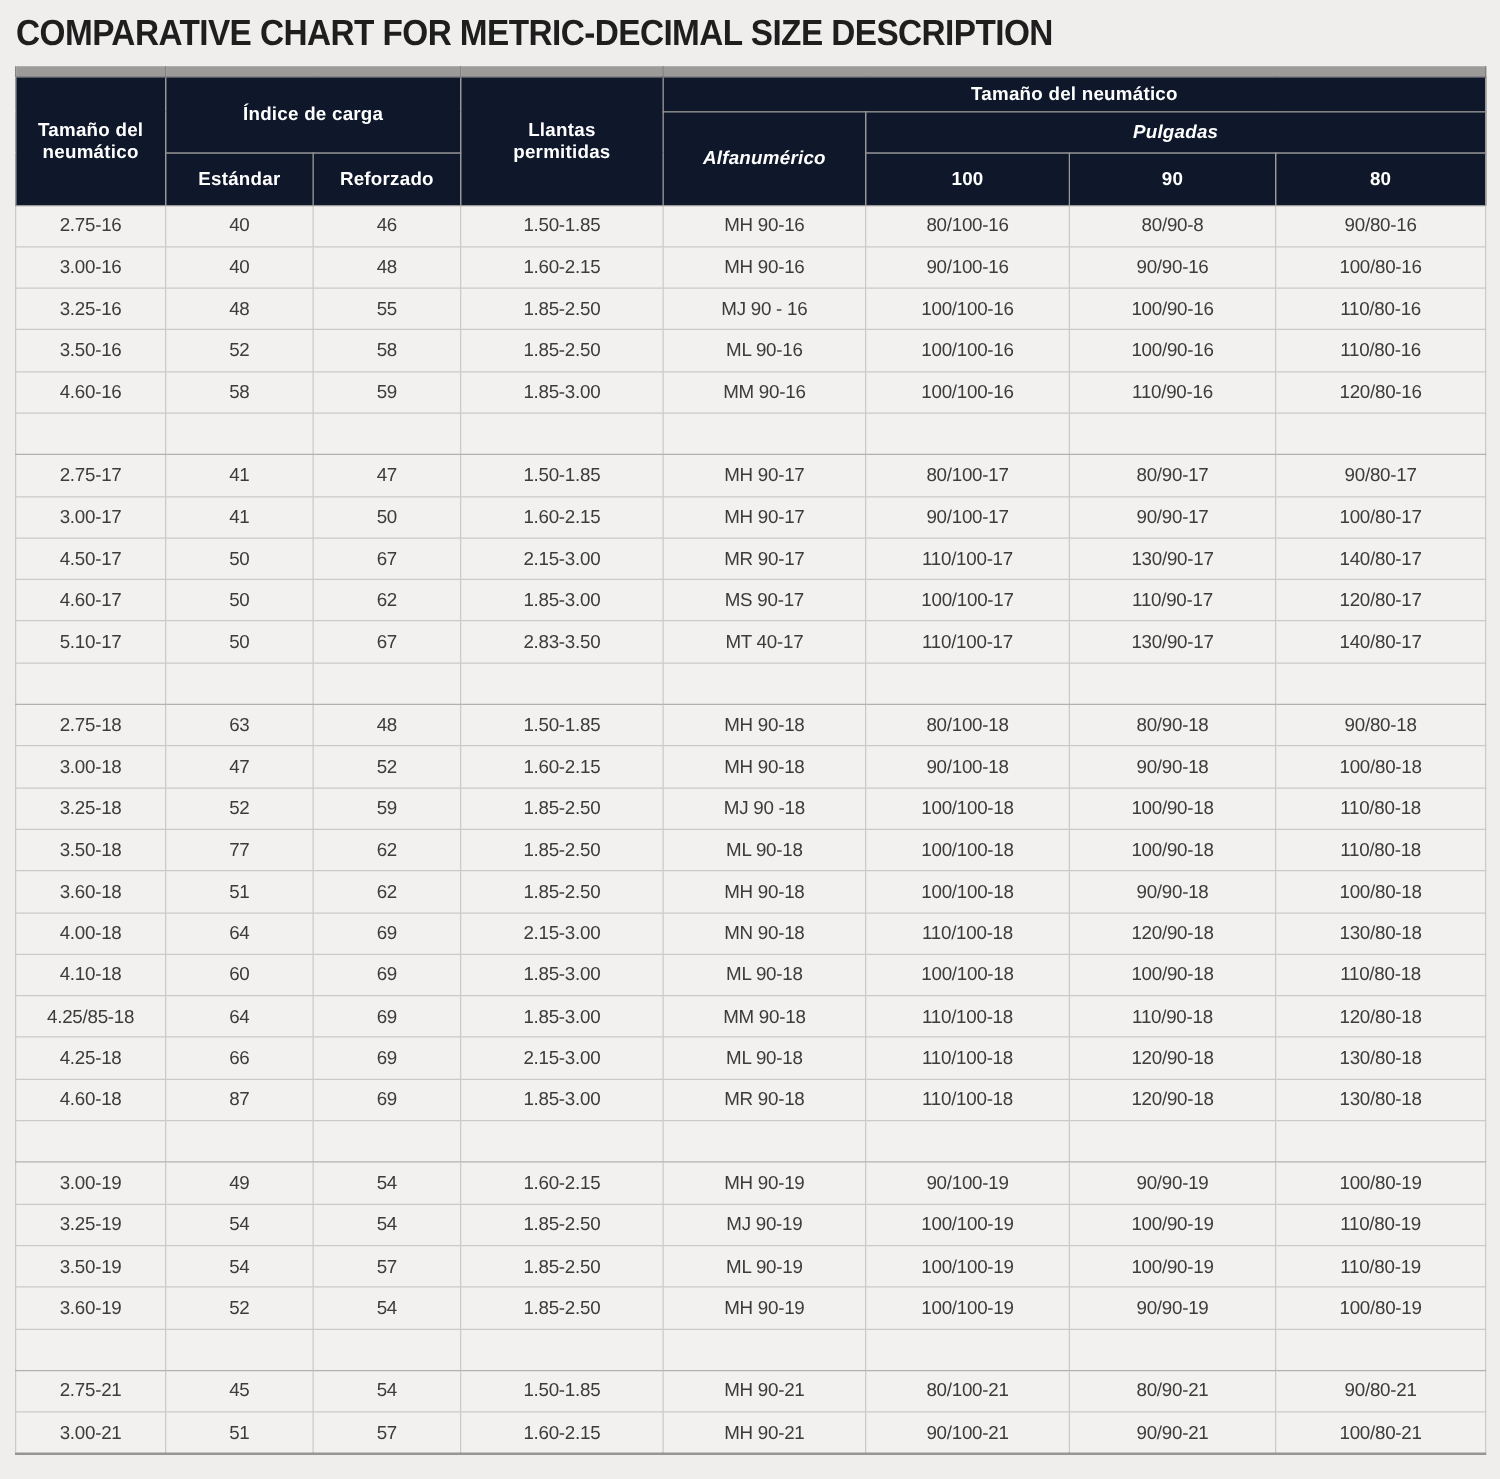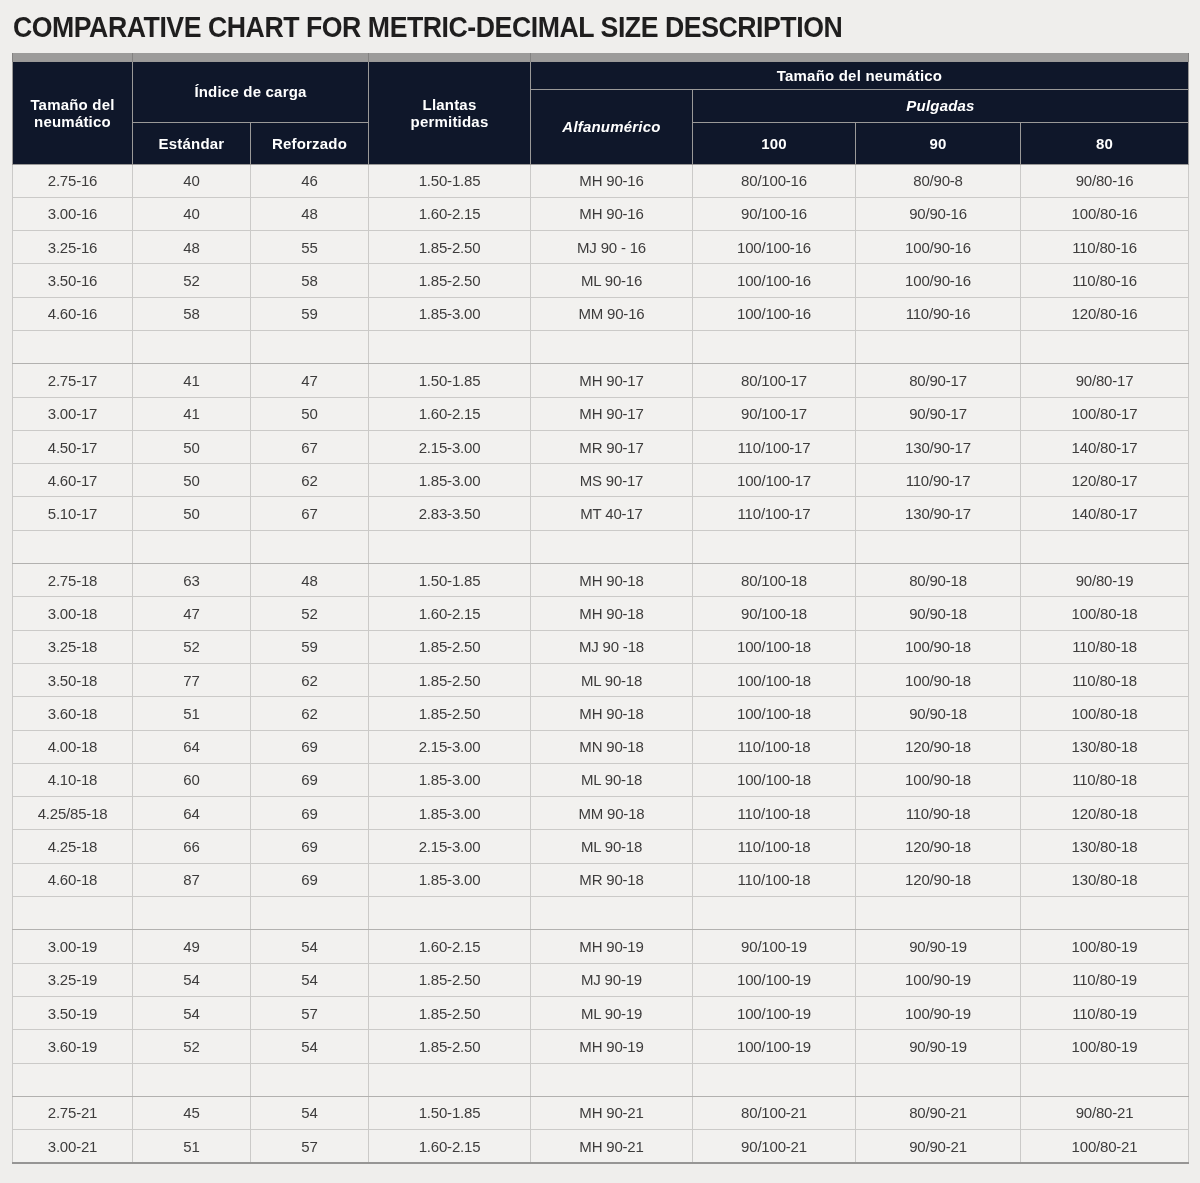--- a/index.html
+++ b/index.html
@@ -234,21 +234,21 @@
         <td></td>
       </tr>
       <tr>
         <td>2.75-18</td>
         <td>63</td>
         <td>48</td>
         <td>1.50-1.85</td>
         <td>MH 90-18</td>
         <td>80/100-18</td>
         <td>80/90-18</td>
-        <td>90/80-19</td>
+        <td>90/80-18</td>
       </tr>
       <tr>
         <td>3.00-18</td>
         <td>47</td>
         <td>52</td>
         <td>1.60-2.15</td>
         <td>MH 90-18</td>
         <td>90/100-18</td>
         <td>90/90-18</td>
         <td>100/80-18</td>

